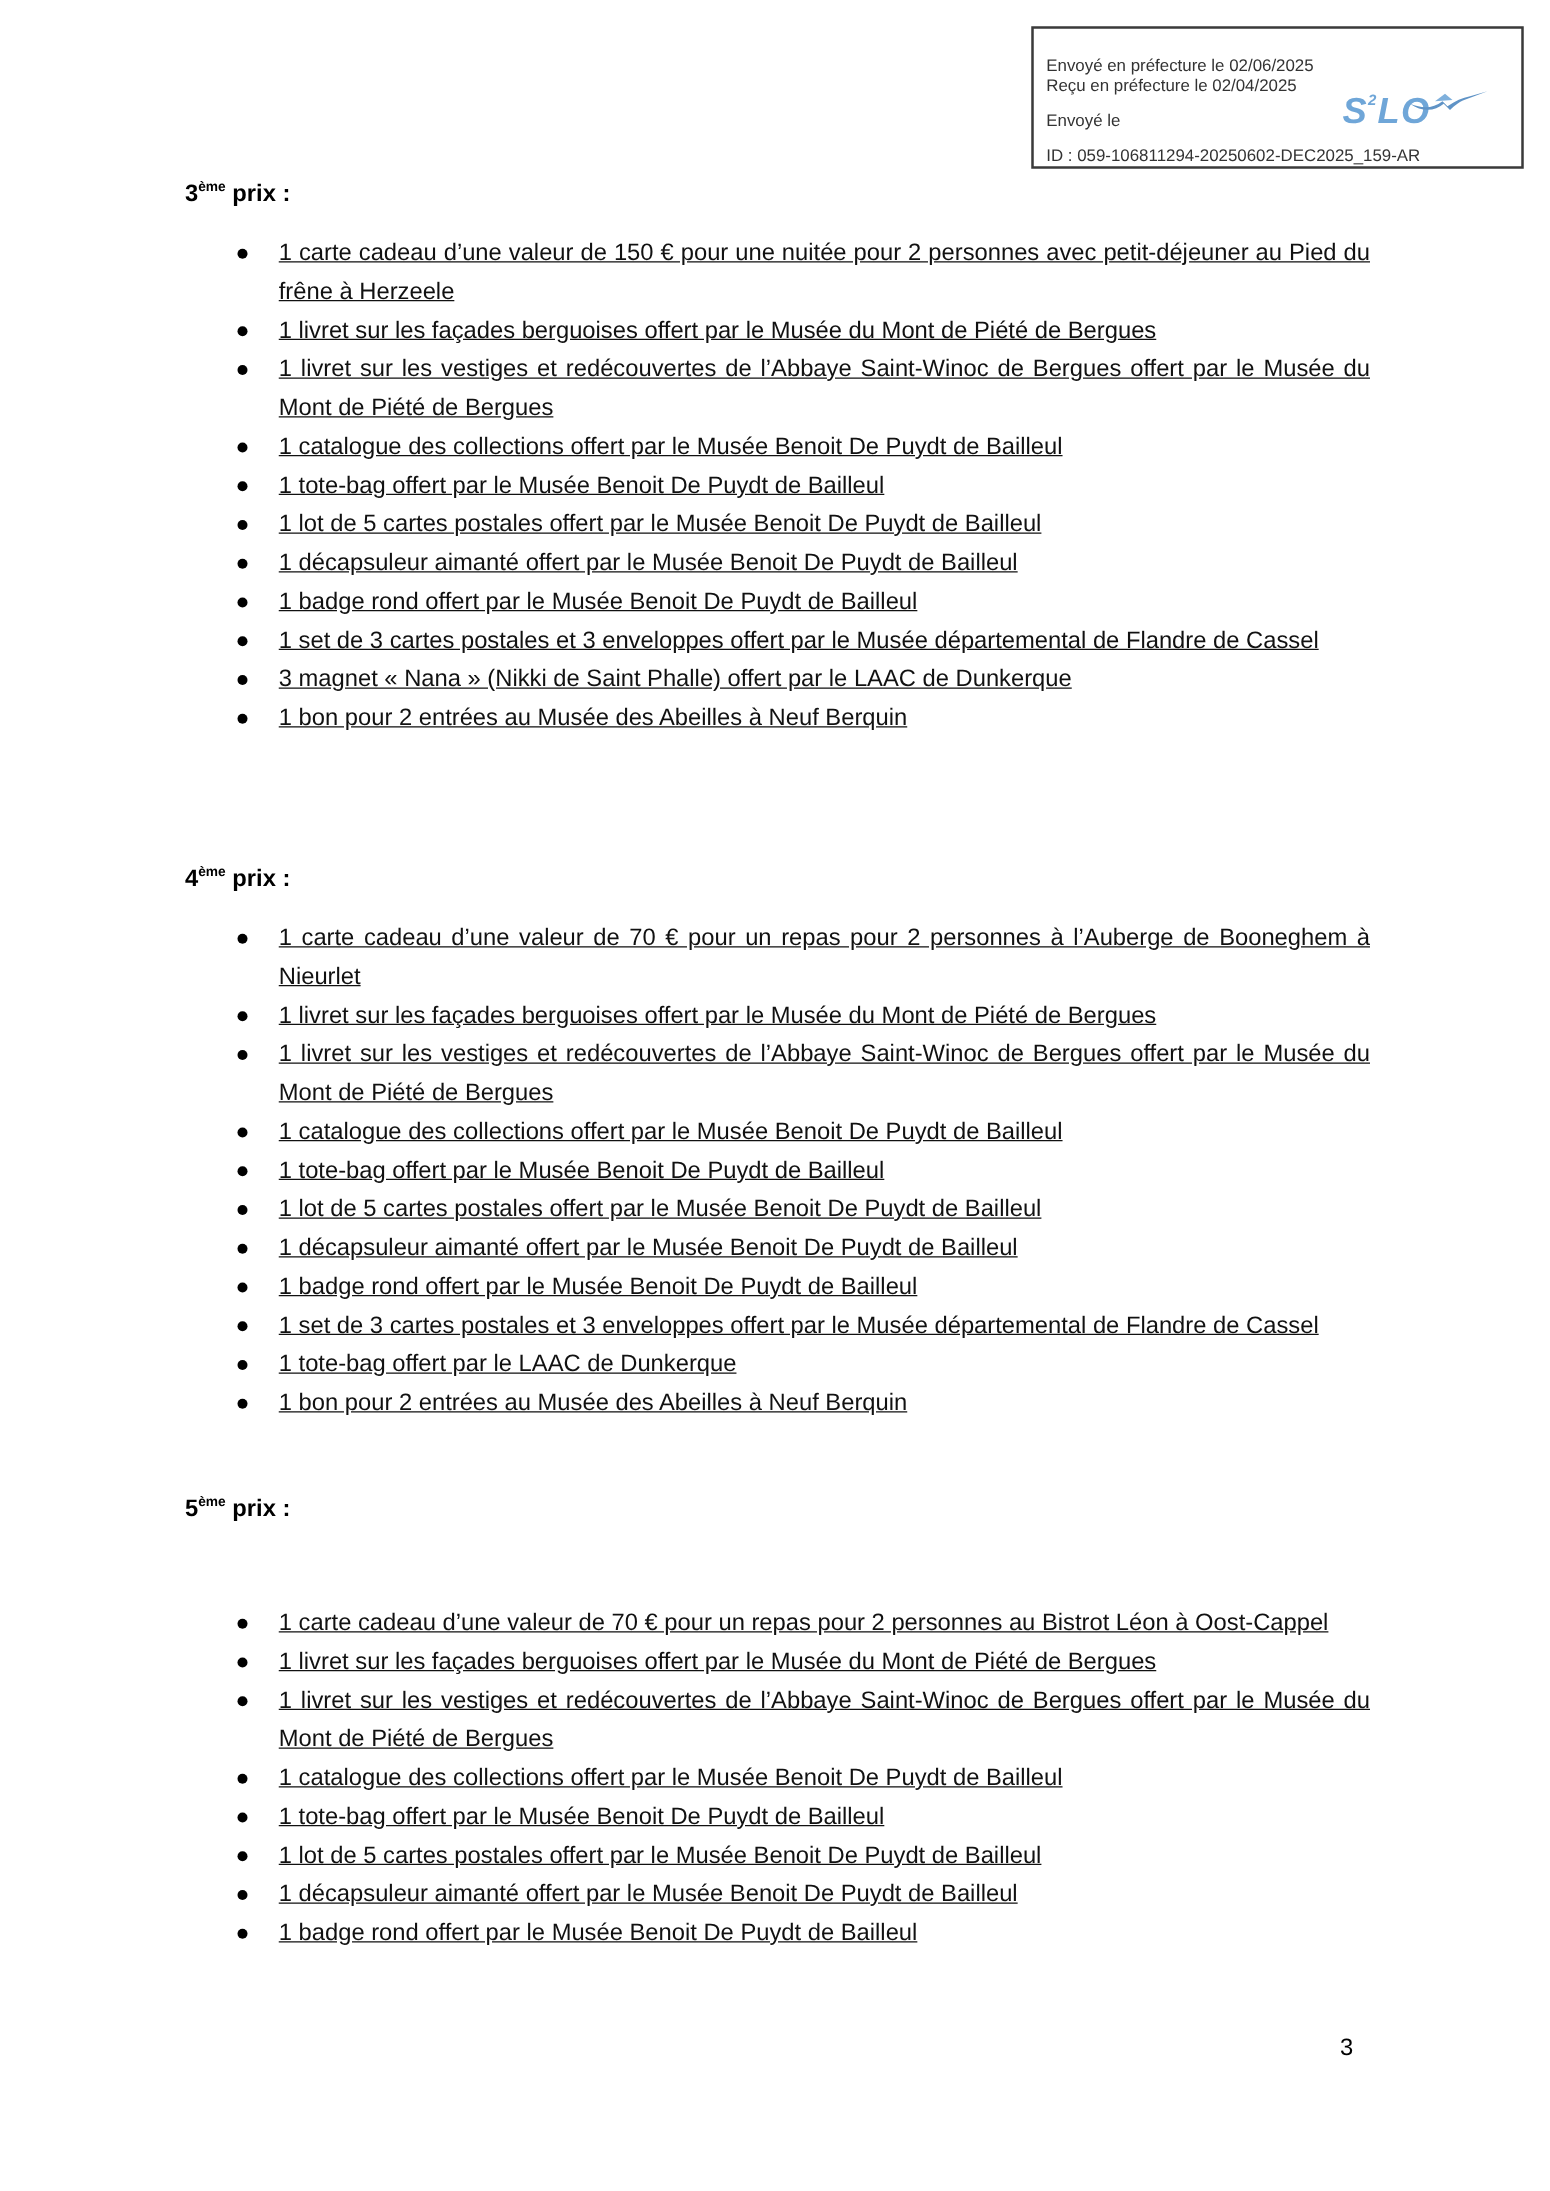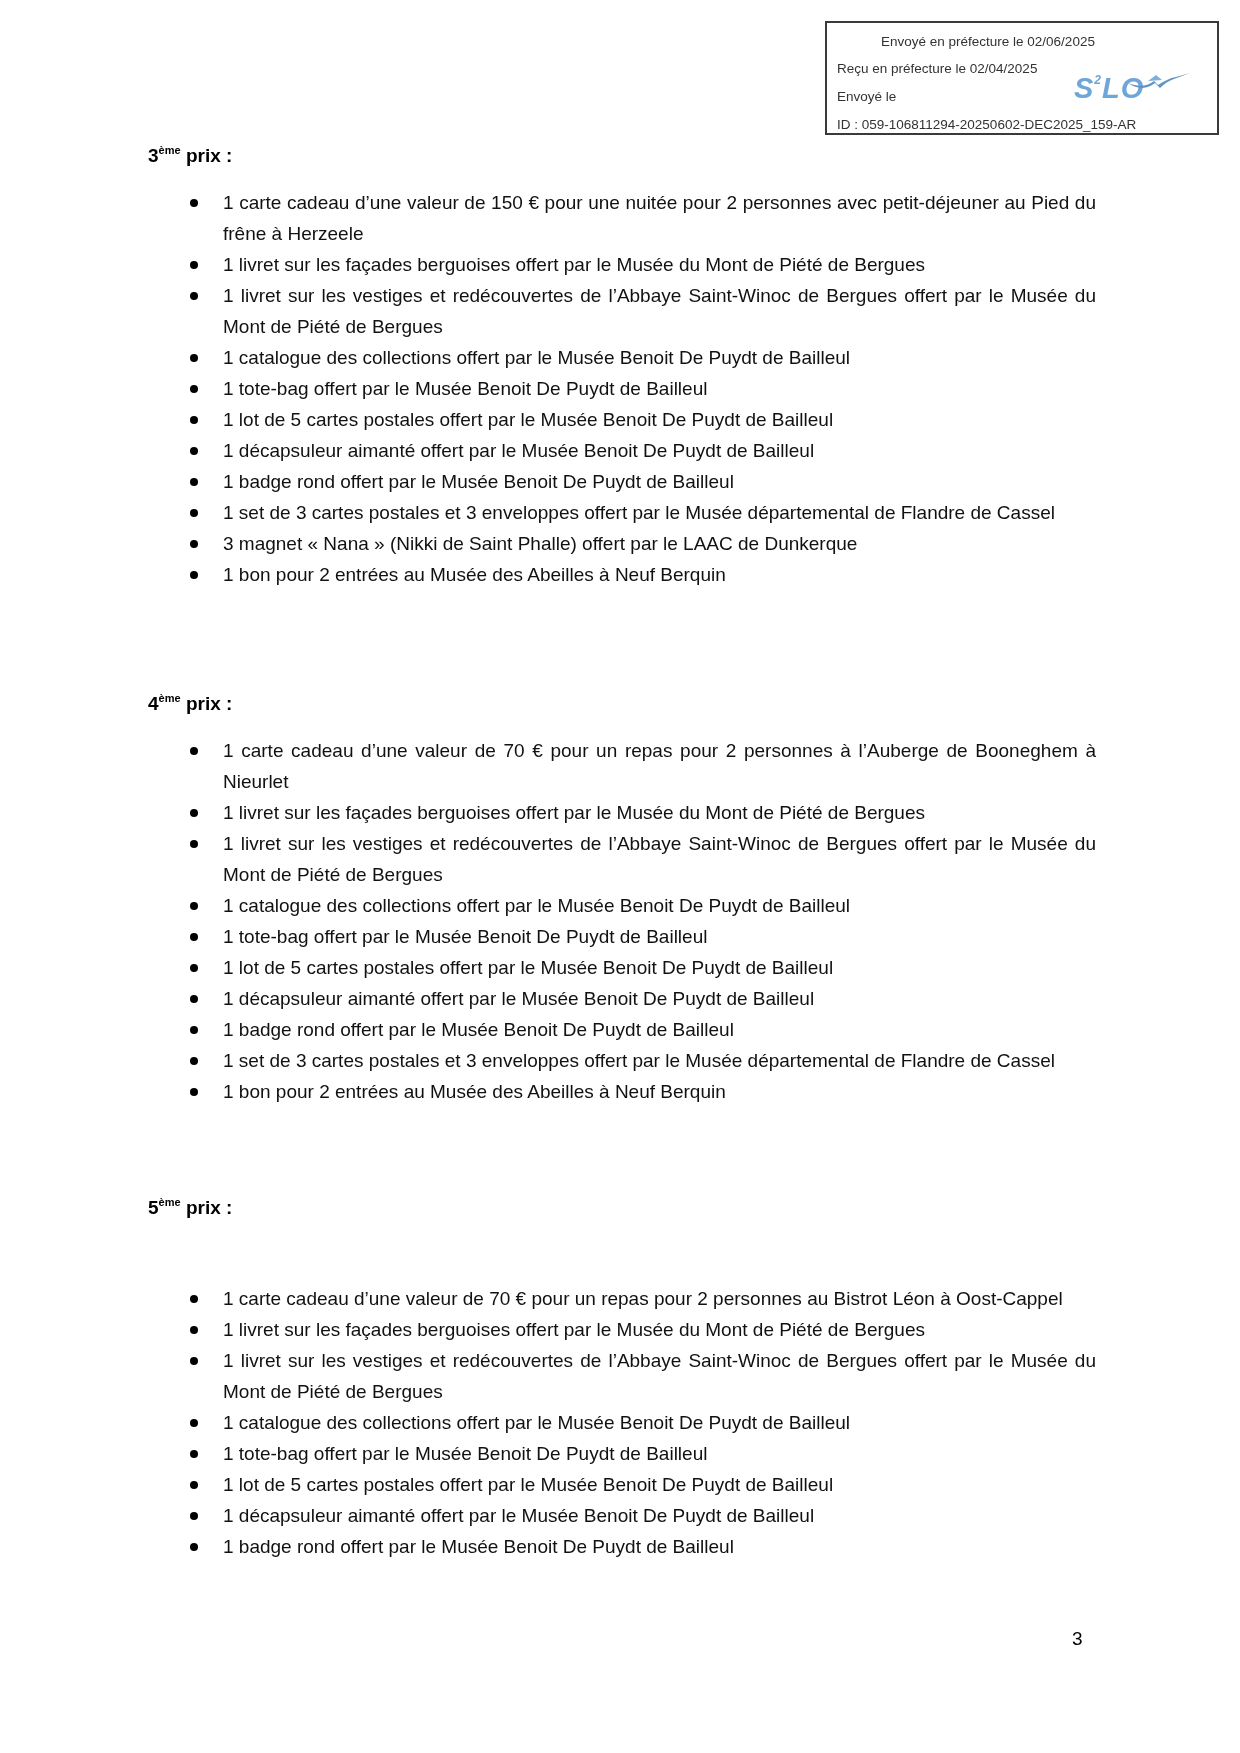--- a/index.html
+++ b/index.html
@@ -33,21 +33,21 @@
       box-sizing: border-box;
       font-family: "Liberation Sans", sans-serif;
       font-size: 13.5px;
       color: #333333;
     }
     .stamp-line {
       position: absolute;
       left: 10px;
       white-space: nowrap;
     }
-    .stamp-line.l1 { top: 11px; margin-left: 44px; }
+    .stamp-line.l1 { top: 22px; }
     .stamp-line.l2 { top: 38px; }
     .stamp-line.l3 { top: 66px; }
     .stamp-line.l4 { top: 94px; }
     .s2lo-logo {
       position: absolute;
       left: 231px;
       top: 40px;
       width: 130px;
       height: 34px;
     }
@@ -119,20 +119,21 @@
       top: 12px;
       width: 8px;
       height: 8px;
       border-radius: 50%;
       background: #000000;
     }
     .prize-item .item-text {
       display: block;
       text-align: justify;
       text-align-last: left;
+      text-decoration: underline;
     }
     .page-number {
       position: absolute;
       left: 1072px;
       top: 1628px;
       font-family: "Liberation Sans", sans-serif;
       font-size: 19px;
     }
   </style>
 </head>
@@ -237,20 +238,24 @@
       <li class="prize-item">
           <span class="bullet"></span>
           <span class="item-text">1 badge rond offert par le Musée Benoit De Puydt de Bailleul</span>
         </li>
       <li class="prize-item">
           <span class="bullet"></span>
           <span class="item-text">1 set de 3 cartes postales et 3 enveloppes offert par le Musée départemental de Flandre de Cassel</span>
         </li>
       <li class="prize-item">
           <span class="bullet"></span>
+          <span class="item-text">1 tote-bag offert par le LAAC de Dunkerque</span>
+        </li>
+      <li class="prize-item">
+          <span class="bullet"></span>
           <span class="item-text">1 bon pour 2 entrées au Musée des Abeilles à Neuf Berquin</span>
         </li>
     </ul>
 
     <div class="prize-heading" style="top:1196px;"><span>5</span><sup>ème</sup><span> prix :</span></div>
     <ul class="prize-list" style="top:1283px;">
       <li class="prize-item">
           <span class="bullet"></span>
           <span class="item-text">1 carte cadeau d’une valeur de 70 € pour un repas pour 2 personnes au Bistrot Léon à Oost-Cappel</span>
         </li>

